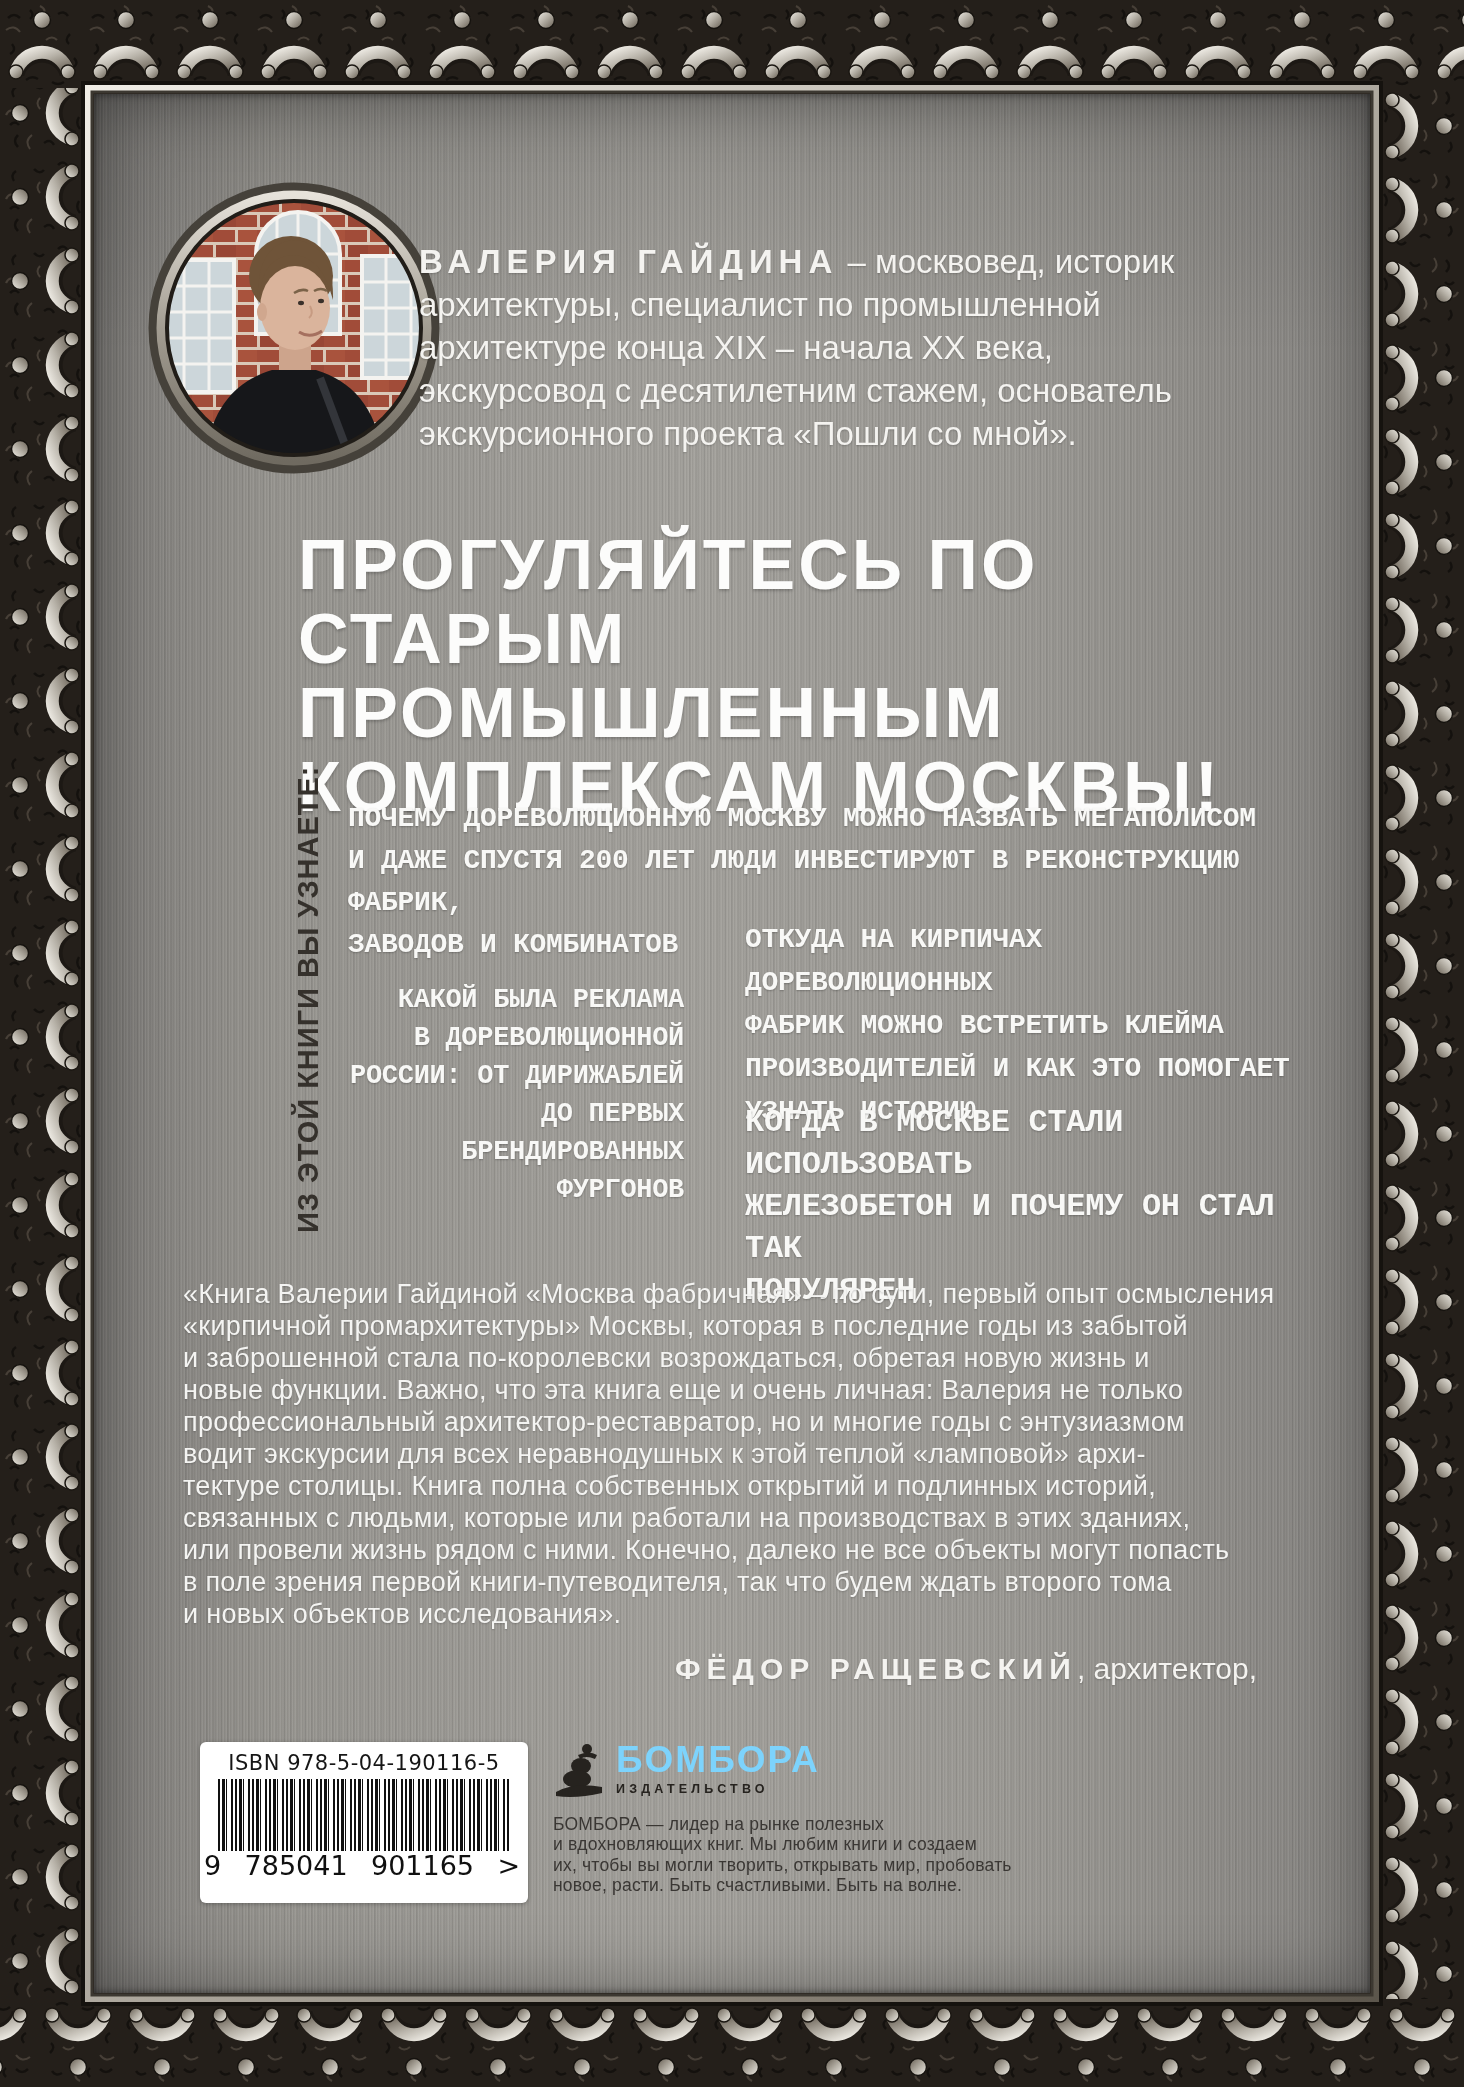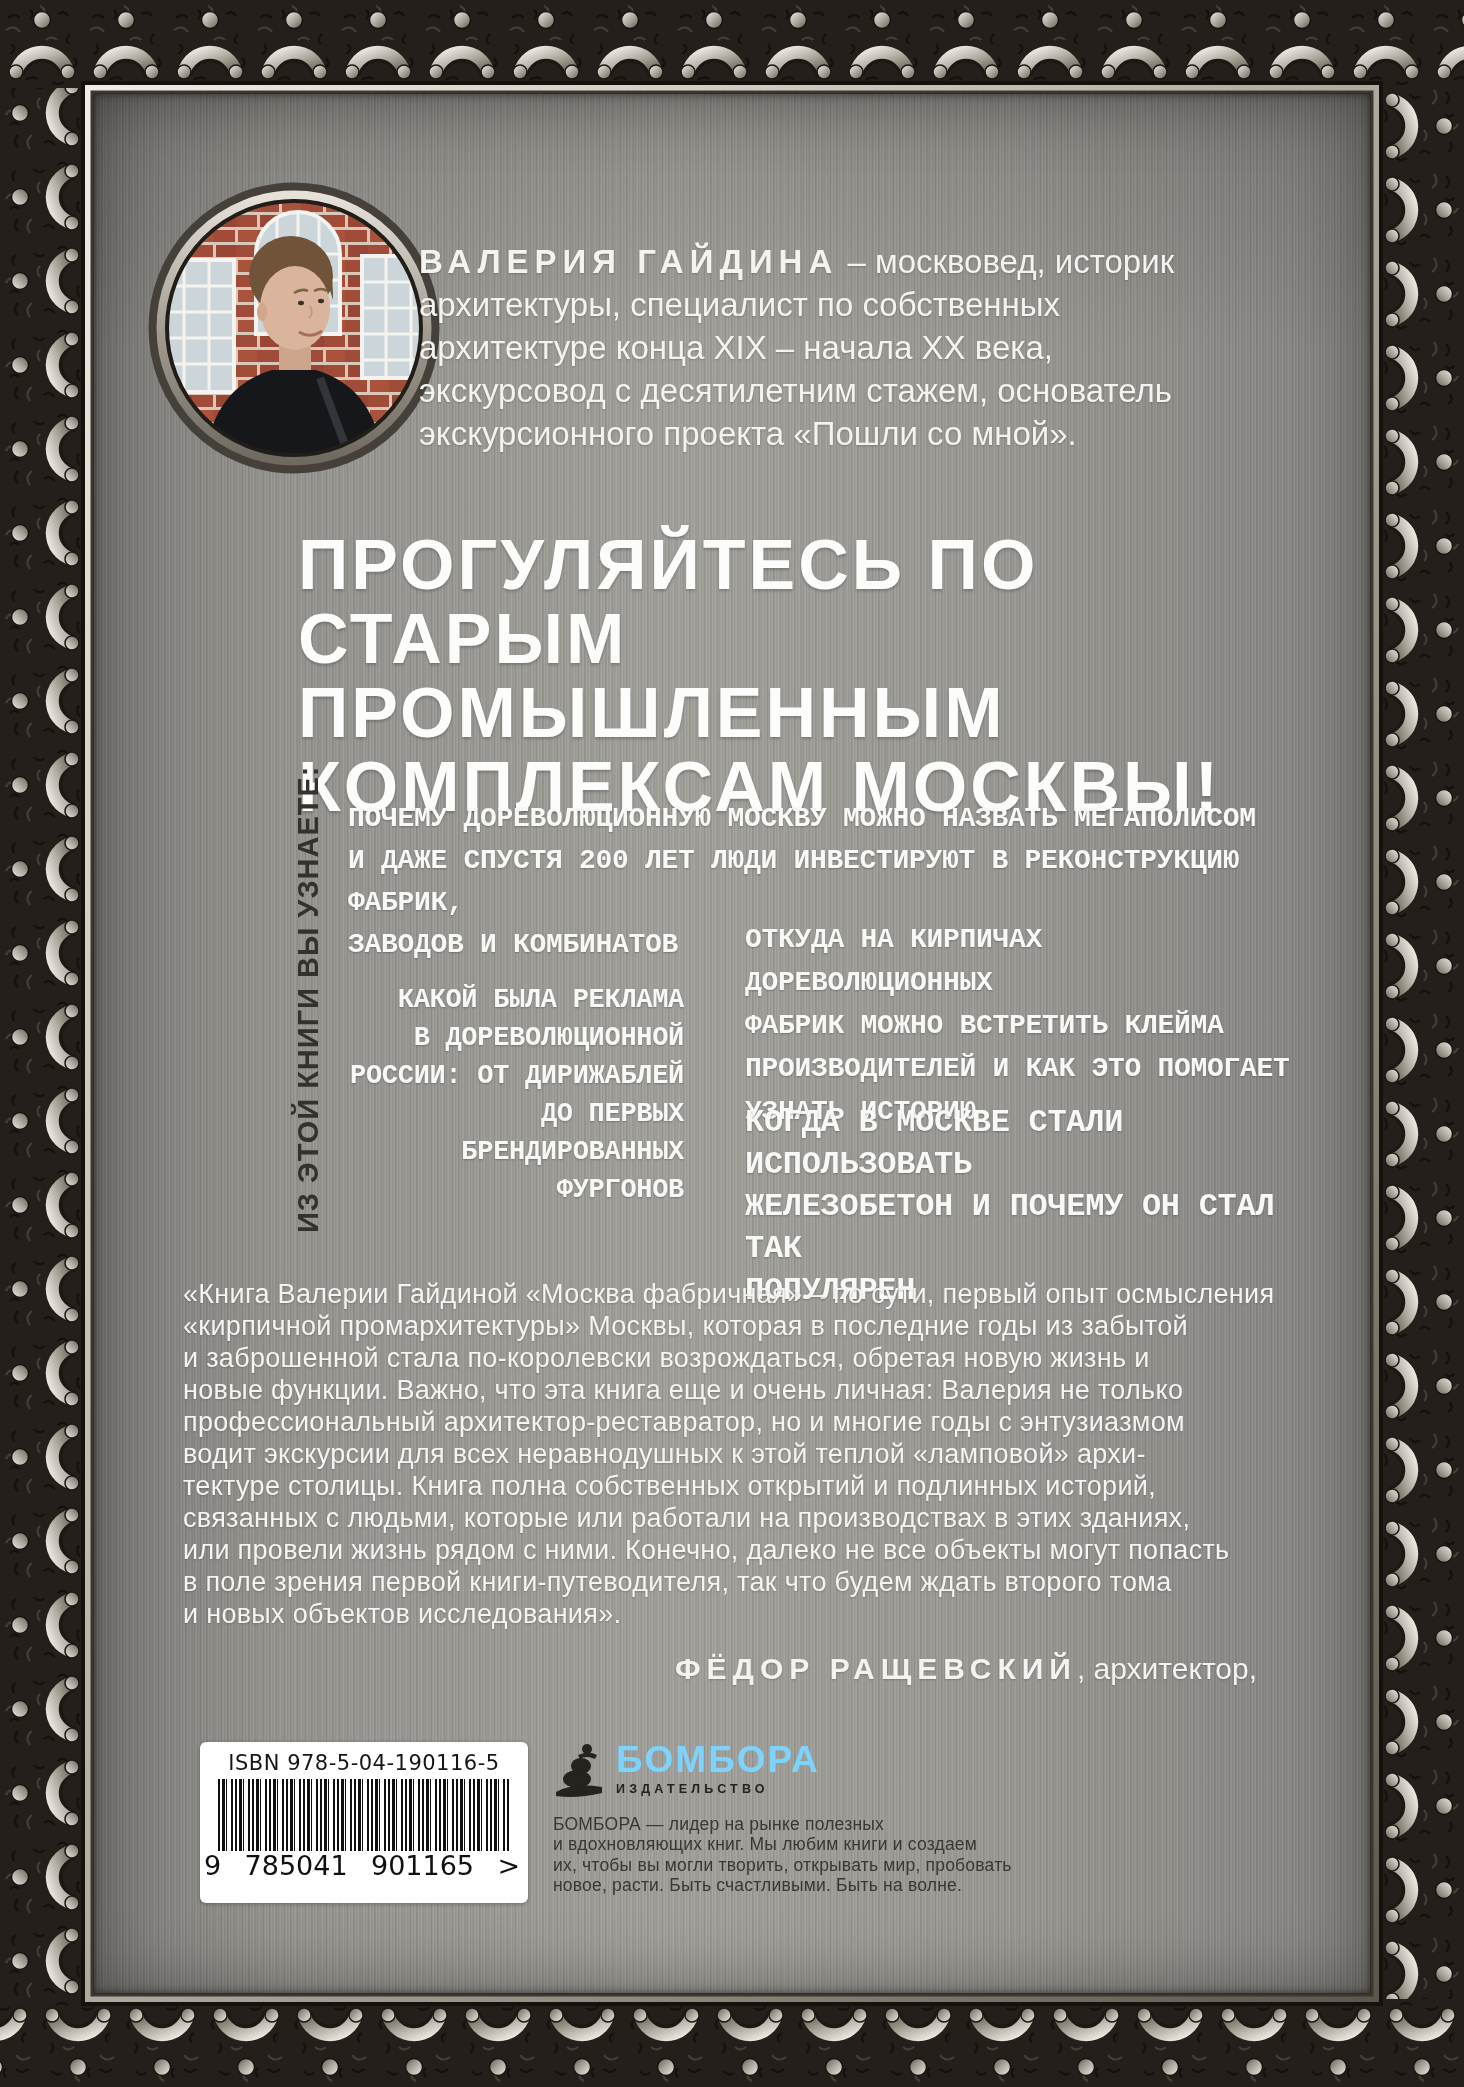--- a/index.html
+++ b/index.html
@@ -126,21 +126,21 @@
         </g>
       </g>
 
       <circle cx="146" cy="146" r="141" fill="none" stroke="#45413a" stroke-width="9"></circle>
       <circle cx="146" cy="146" r="133" fill="none" stroke="url(#silverRing)" stroke-width="9"></circle>
       <circle cx="146" cy="146" r="127" fill="none" stroke="#211d18" stroke-width="4"></circle>
     </svg>
 
     <div class="bio">
       <span class="bio-name">ВАЛЕРИЯ ГАЙДИНА</span><span> – москвовед, историк</span>
-      <div class="pre">архитектуры, специалист по собственных
+      <div class="pre">архитектуры, специалист по промышленной
 архитектуре конца XIX – начала XX века,
 экскурсовод с десятилетним стажем, основатель
 экскурсионного проекта «Пошли со мной».</div>
     </div>
 
     <div class="headline">ПРОГУЛЯЙТЕСЬ ПО СТАРЫМ
 ПРОМЫШЛЕННЫМ
 КОМПЛЕКСАМ МОСКВЫ!</div>
 
     <div class="learn-label">ИЗ ЭТОЙ КНИГИ ВЫ УЗНАЕТЕ:</div>

